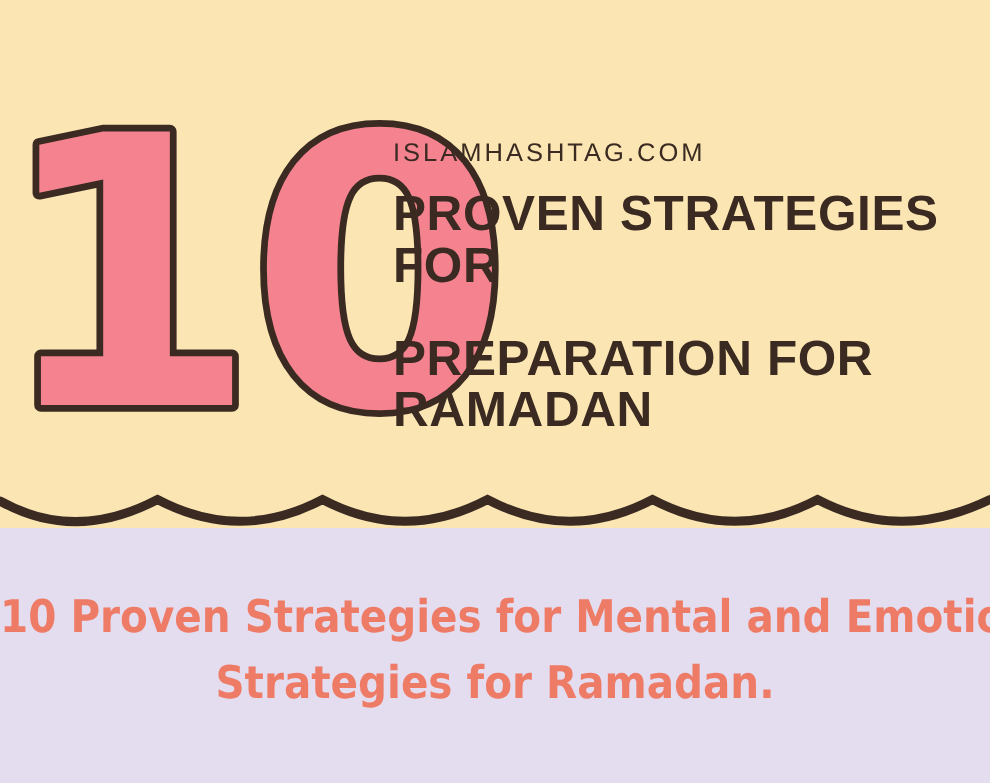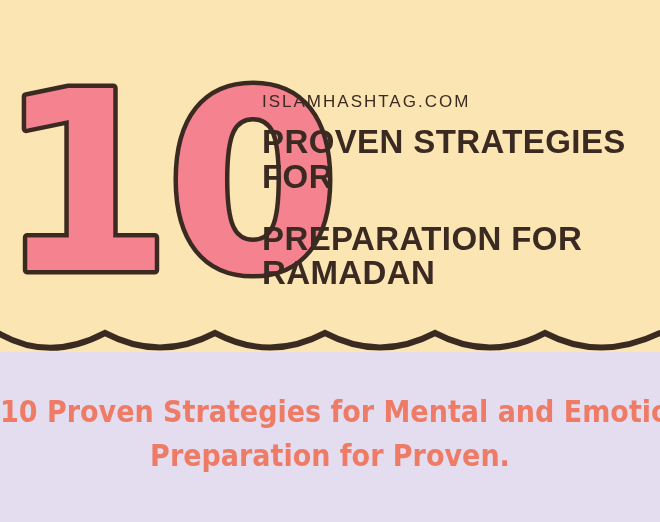--- a/index.html
+++ b/index.html
@@ -158,17 +158,17 @@
                Q380,36 325,7
                Q270,36 215,7
                Q160,36 105,7
                Q50,36 0,8" fill="none" stroke="#3B2A21" stroke-width="6" stroke-linecap="round"></path>
     </svg>
   </div>
 
   <div class="bottom-section">
     <div class="caption">
       <span class="cap-line">10 Proven Strategies for Mental and Emotional</span>
-      <span class="cap-line">Preparation for Proven.</span>
+      <span class="cap-line">Strategies for Ramadan.</span>
     </div>
   </div>
 
 </div>
 
 </body></html>

